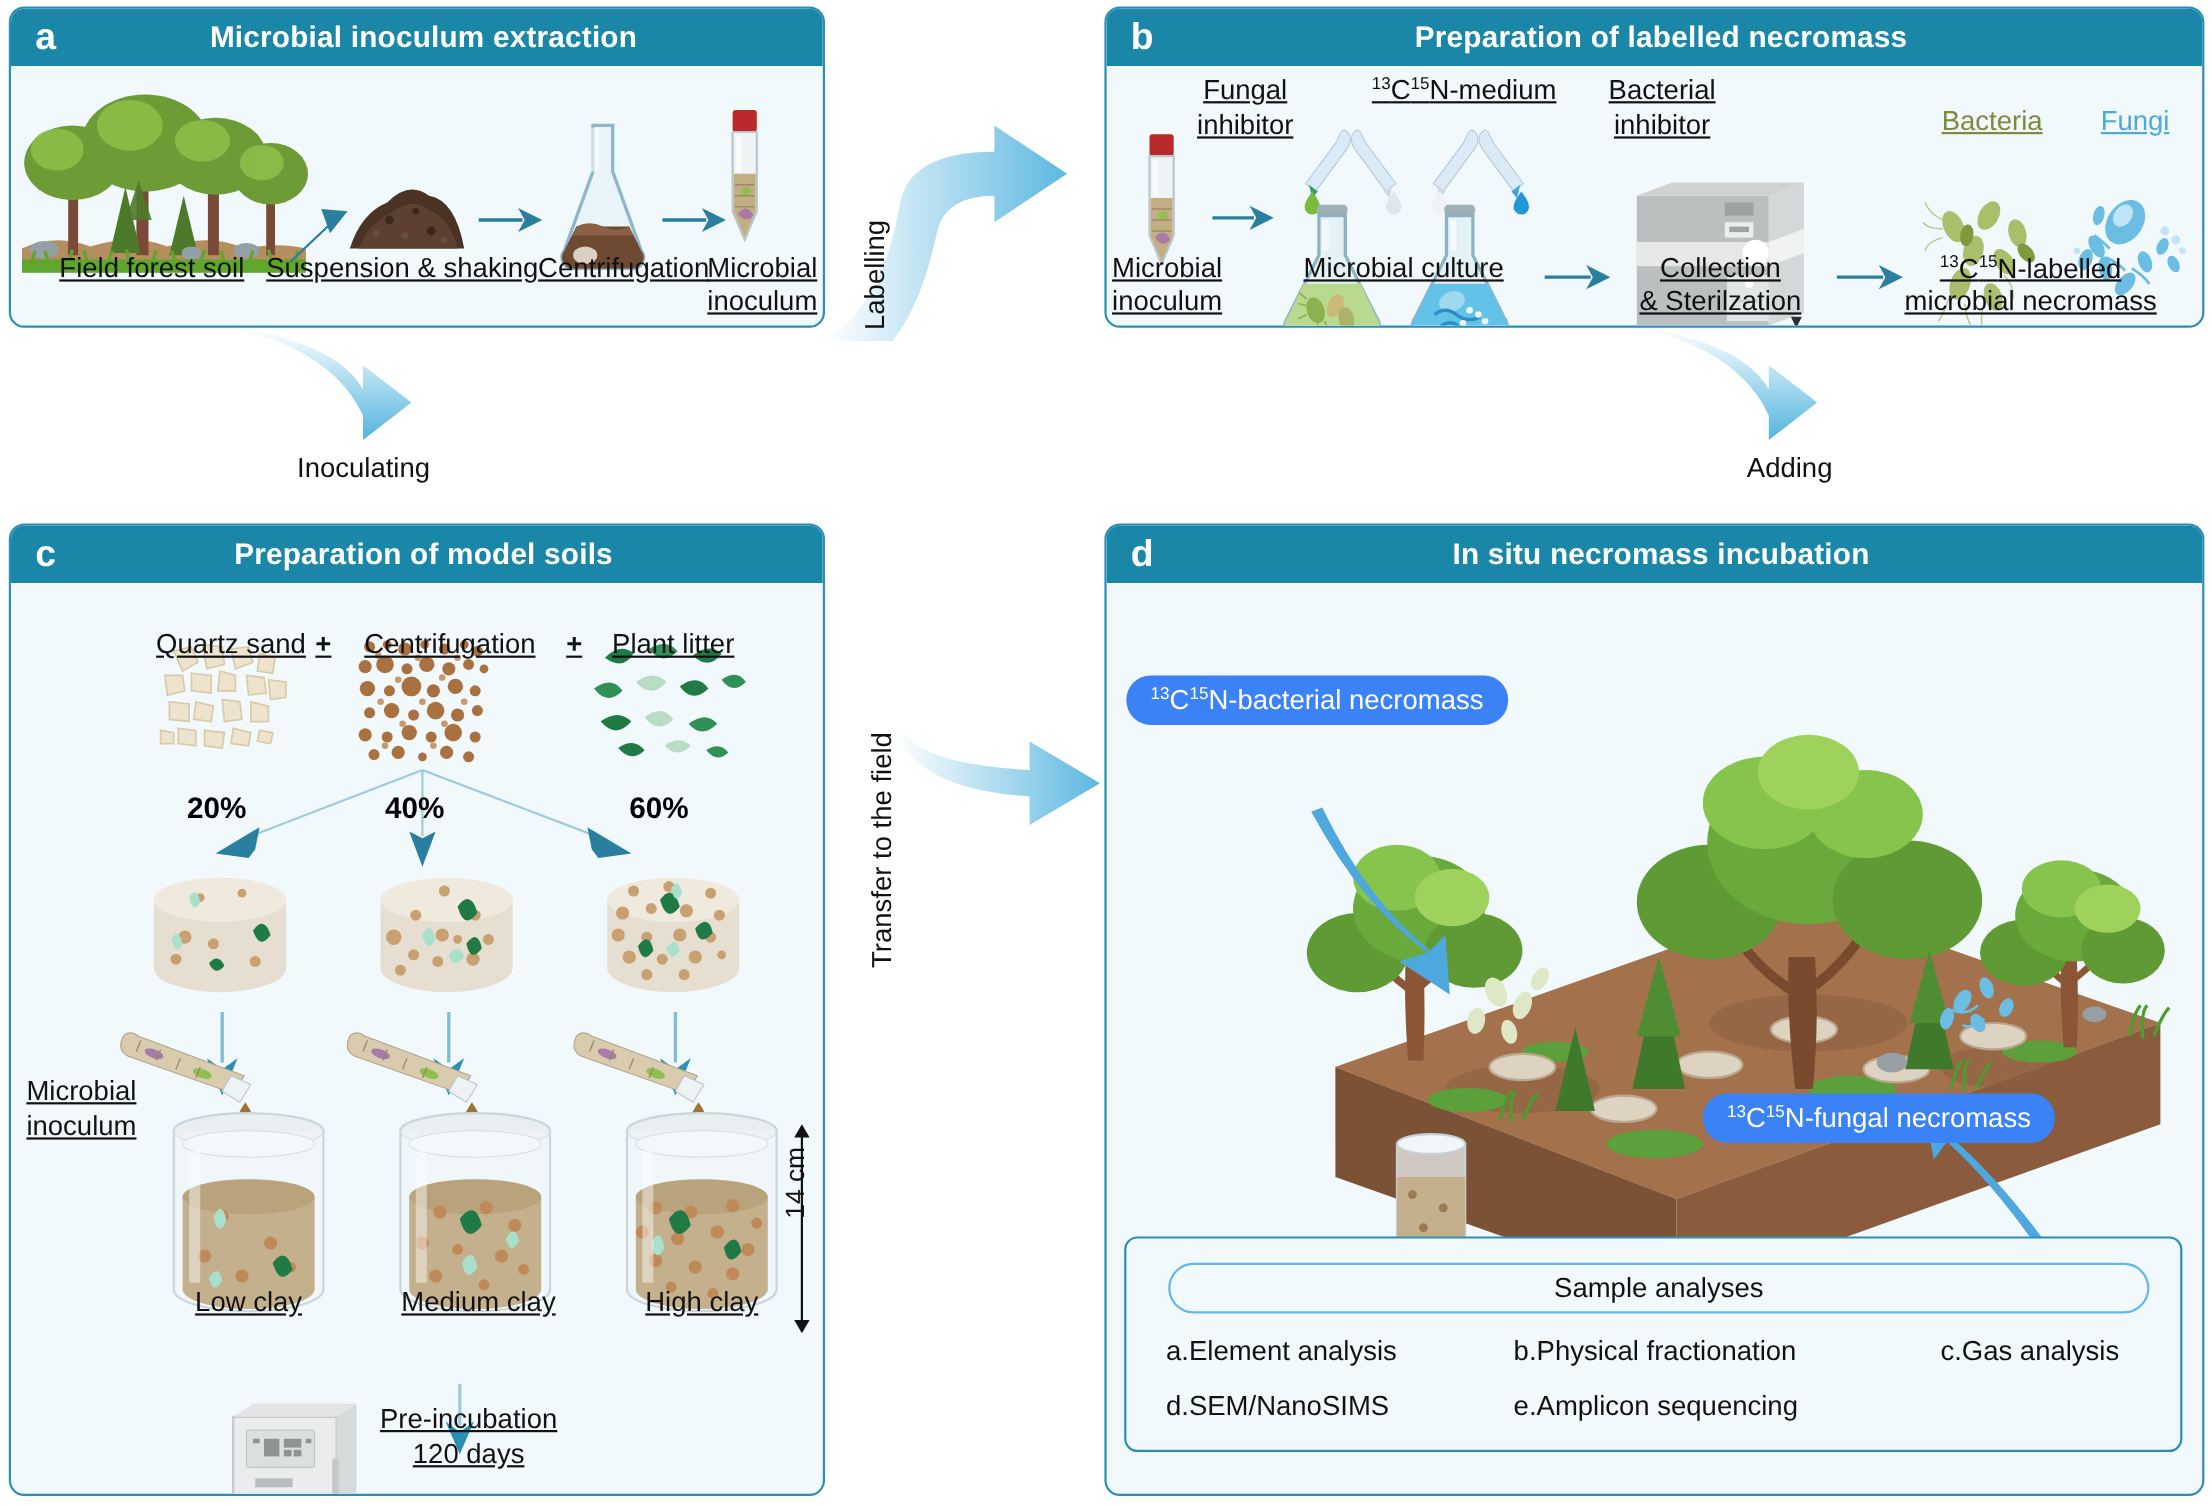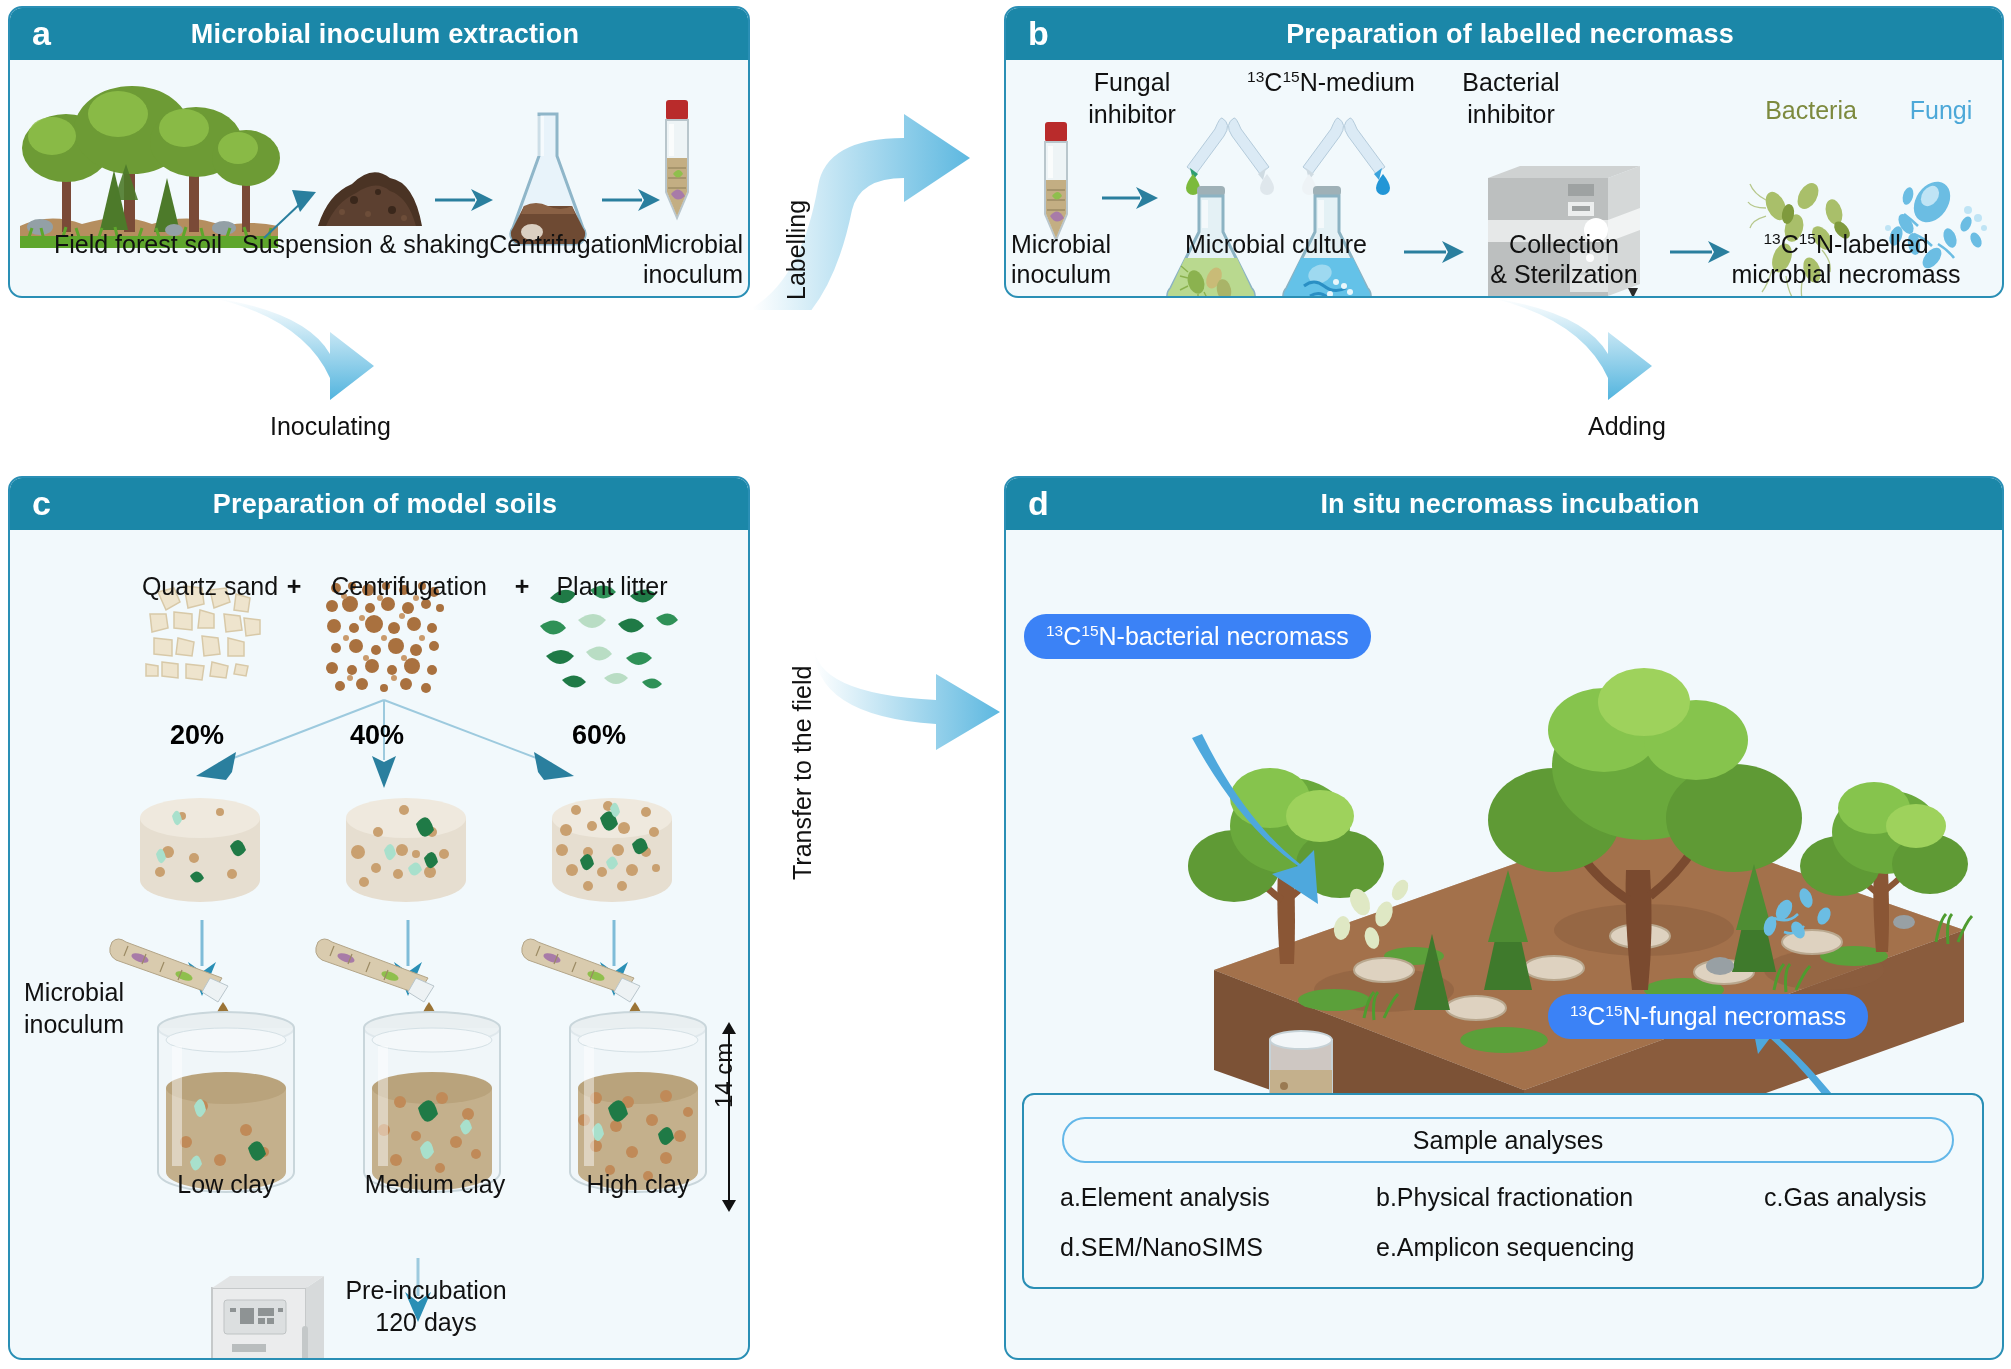--- a/index.html
+++ b/index.html
@@ -13,21 +13,21 @@
   .panel-header{position:absolute;left:0;top:0;right:0;height:52px;
                 background:#1b87a8;display:flex;align-items:center;
                 border-radius:10px 10px 0 0;}
   .panel-letter{position:absolute;left:22px;top:50%;transform:translateY(-52%);
                 color:#fff;font-size:34px;font-weight:bold;line-height:1;}
   .panel-title{width:100%;text-align:center;color:#fff;font-size:27px;
                font-weight:bold;letter-spacing:.2px;margin-left:12px;}
   .panel-body{position:absolute;left:0;right:0;top:52px;bottom:0;}
 
   .lbl{position:absolute;font-size:25px;line-height:1.12;text-align:center;
-       color:#111;white-space:nowrap;}
+       color:#111;white-space:nowrap;text-decoration:underline;}
   sup{font-size:.62em;vertical-align:super;}
 
   
   .art{position:absolute;}
 
   
   .flow-label{position:absolute;font-size:25px;color:#111;white-space:nowrap;}
   .vert-label{position:absolute;font-size:25px;color:#111;white-space:nowrap;
               transform:rotate(-90deg);transform-origin:left top;}
 
@@ -939,21 +939,21 @@
 
 
   <div class="pill" style="left:18px;top:136px;">
     <sup>13</sup><span>C</span><sup>15</sup><span>N-bacterial necromass</span>
   </div>
 
   <div class="pill" style="left:542px;top:516px;">
     <sup>13</sup><span>C</span><sup>15</sup><span>N-fungal necromass</span>
   </div>
 
-  <div class="analysisbox" style="left:16px;top:615px;width:962px;height:196px;">
+  <div class="analysisbox" style="left:16px;top:646px;width:962px;height:196px;">
     <div class="capsule" style="left:38px;top:22px;width:892px;height:46px;">Sample analyses</div>
     <div class="alist" style="left:36px;top:88px;">a.Element analysis</div>
     <div class="alist" style="left:352px;top:88px;">b.Physical fractionation</div>
     <div class="alist" style="left:740px;top:88px;">c.Gas analysis</div>
     <div class="alist" style="left:36px;top:138px;">d.SEM/NanoSIMS</div>
     <div class="alist" style="left:352px;top:138px;">e.Amplicon sequencing</div>
   </div>
 </div>
 
 </body></html>

